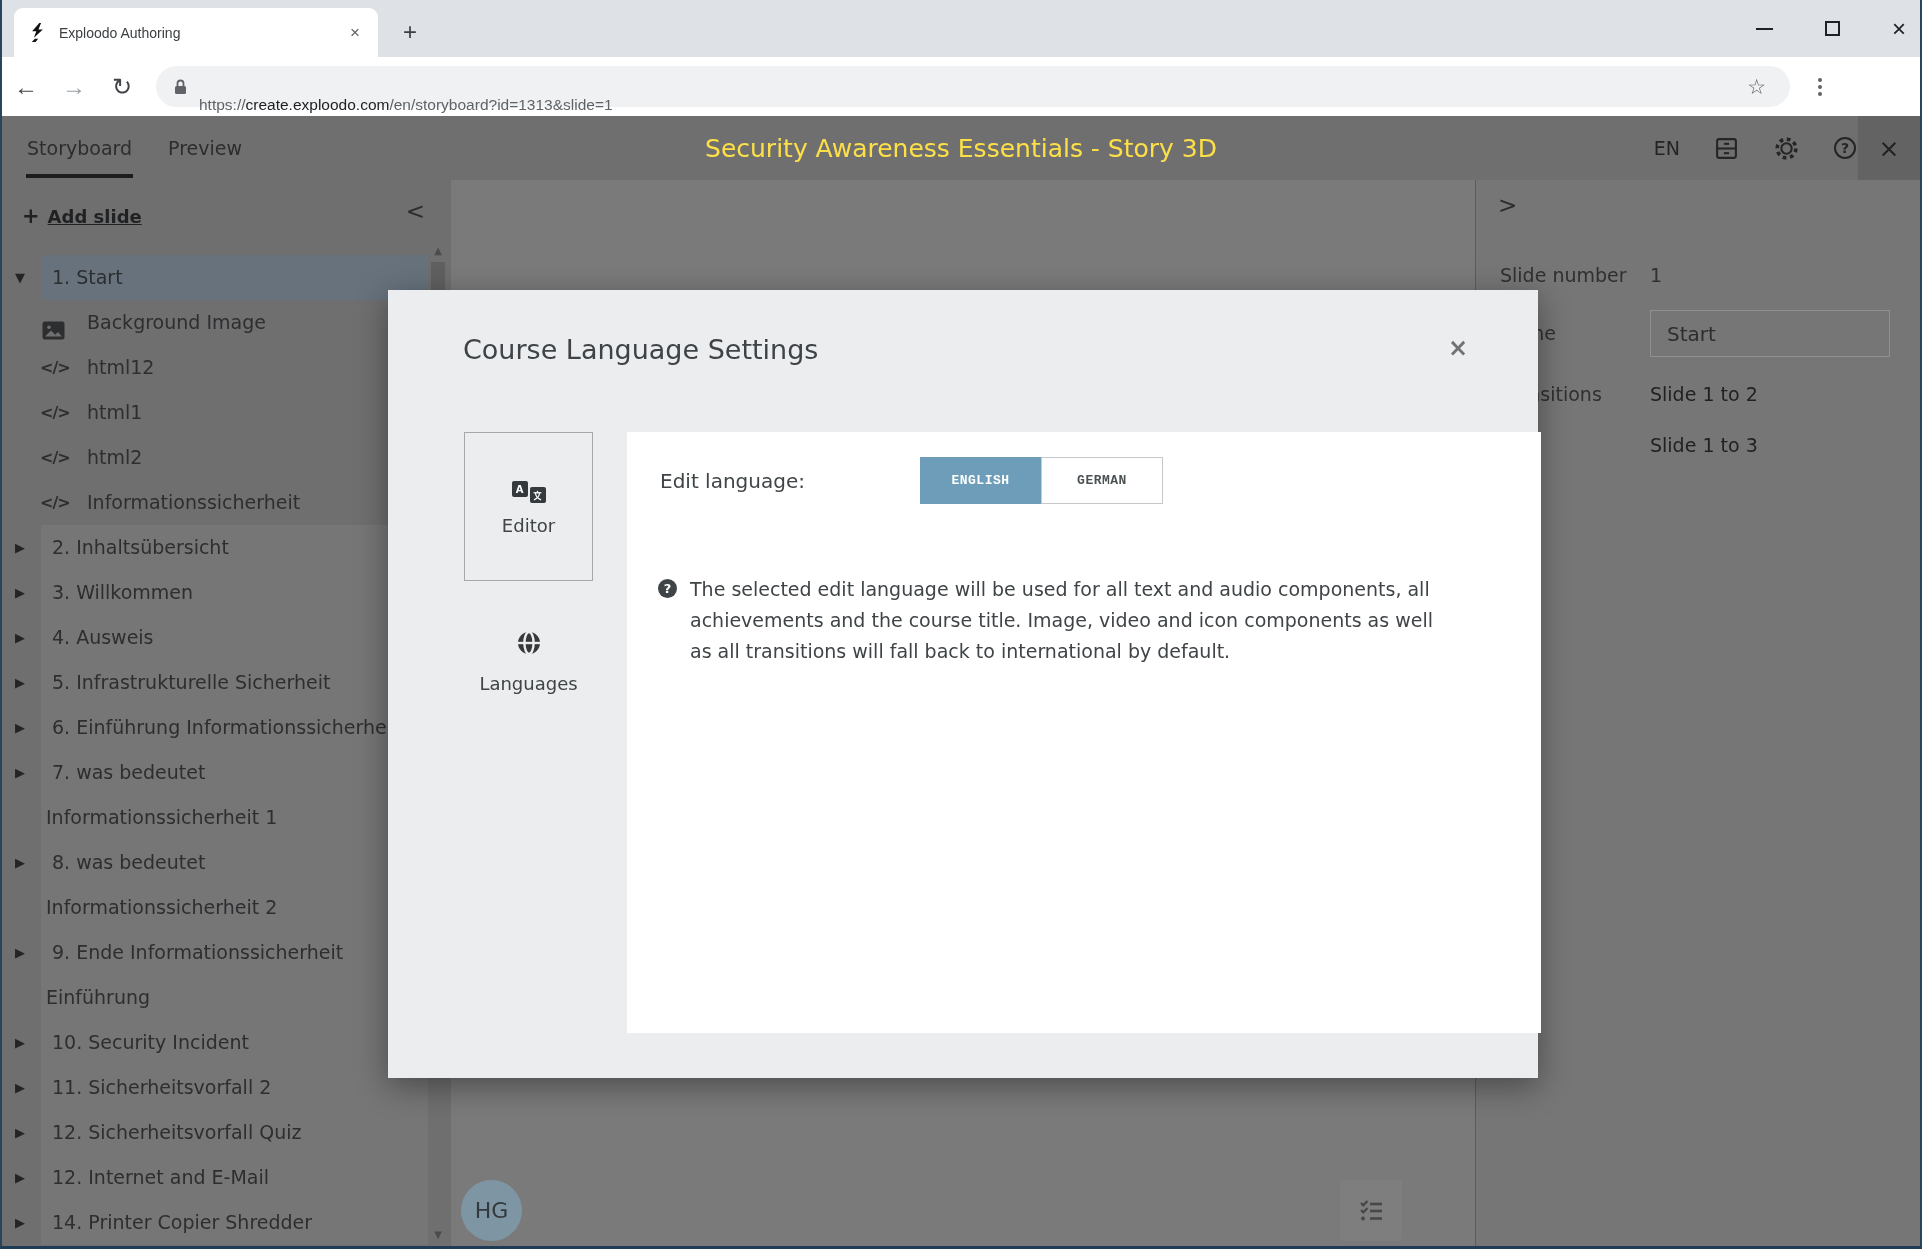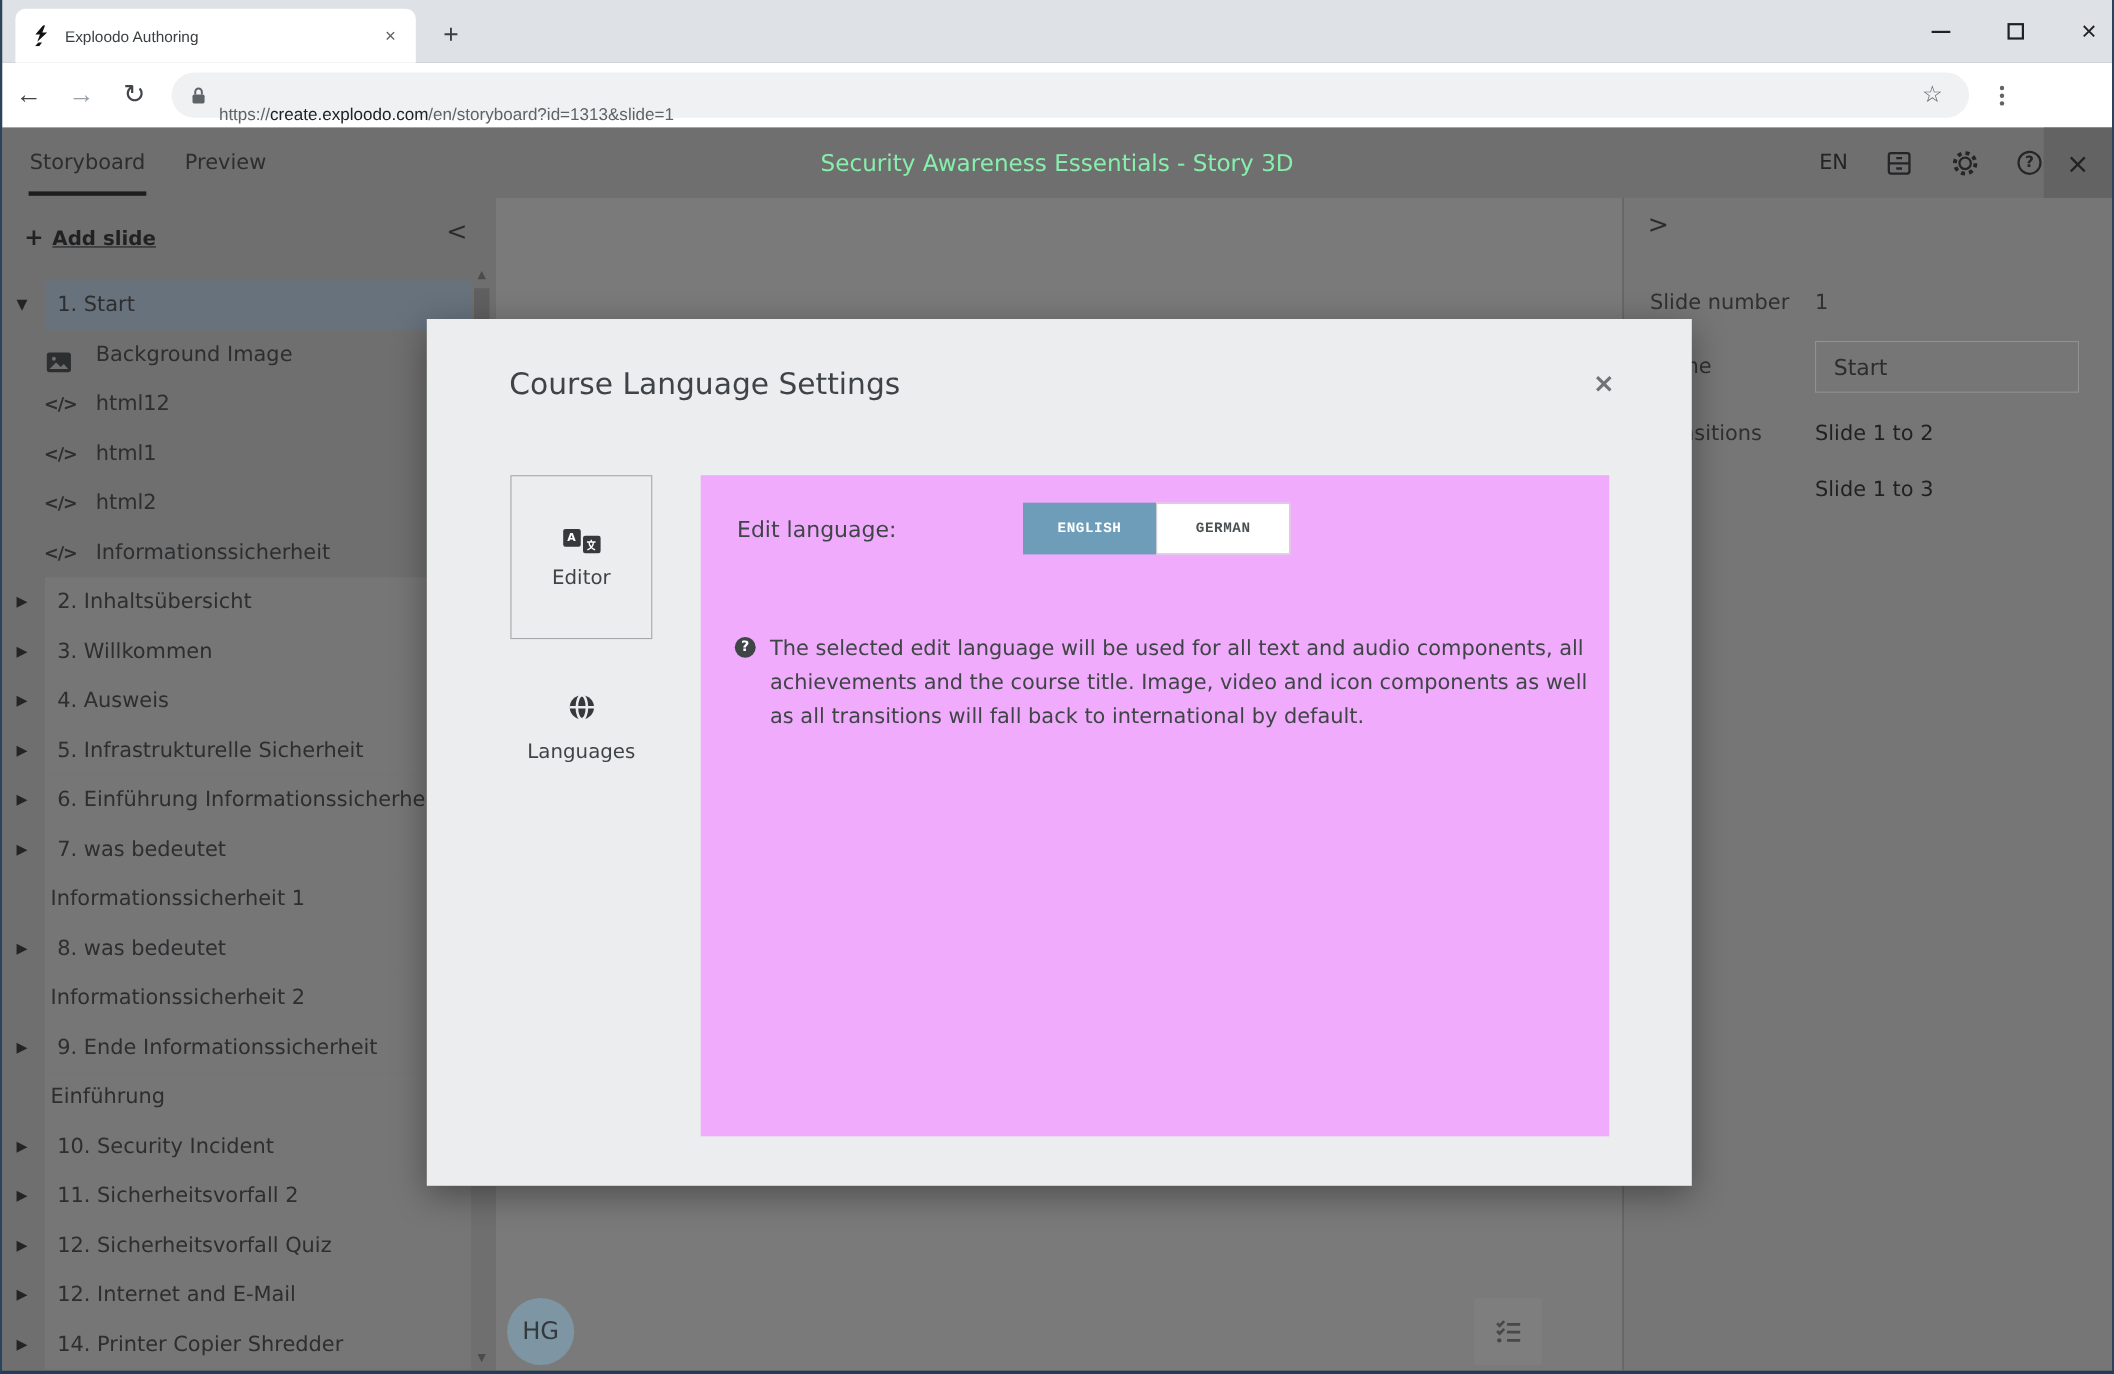--- a/index.html
+++ b/index.html
@@ -27,21 +27,21 @@
   .urltext { font-size:15.5px; color:#202124; white-space:nowrap; overflow:hidden;margin-top:36px; }
   .urltext .dim { color:#5f6368; }
   .star { font-size:21px; color:#5f6368; margin-left:auto; }
   .menu3 { display:flex; flex-direction:column; gap:3px; margin:0 0 0 28px; }
   .menu3 i { width:4px; height:4px; border-radius:50%; background:#5f6368; }
   
   .appheader { position:relative; height:64px; background:#706f70; display:flex; align-items:center; }
   .htabs { display:flex; gap:36px; margin-left:25px; height:100%; align-items:flex-start; }
   .htab { font-size:19px; color:#2b2d2e; position:relative; height:100%; display:flex; align-items:center; }
   .htab.active::after { content:""; position:absolute; left:-1px; right:-1px; bottom:2px; height:4px; background:#1d1d1d; }
-  .apptitle { position:absolute; left:0; right:0; text-align:center; font-size:21px; color:#86efac; pointer-events:none; }
+  .apptitle { position:absolute; left:0; right:0; text-align:center; font-size:25px; color:#fde047; pointer-events:none; }
   .hdr-right { position:absolute; right:64px; top:0; height:64px; display:flex; align-items:center; gap:34px; }
   .lang-en { font-size:19px; color:#222425; }
   .hicon { display:flex; align-items:center; }
   .helpc { width:22px; height:22px; border:2px solid #232526; border-radius:50%; color:#232526;
            font-size:14px; font-weight:700; text-align:center; line-height:19px; }
   .xblock { position:absolute; right:0; top:0; width:62px; height:64px; background:#646364;
             display:flex; align-items:center; justify-content:center; font-size:25px; color:#1f2122; }
   
   .main { position:absolute; top:180px; left:0; right:0; bottom:0; display:flex; }
   .sidebar { position:relative; width:449px; background:#706f70; flex:none; }
@@ -85,21 +85,21 @@
   .modal-title { position:absolute; left:75px; top:44px; font-size:27px; color:#3e4347; }
   .modal-close { position:absolute; right:70px; top:44px; font-size:24px; color:#6f7376; font-weight:700; }
   .mtabs { position:absolute; left:76px; top:142px; width:140px; text-align:center; color:#3f4447; }
   .editor-tab { width:129px; height:149px; border:1px solid #a3a8aa; padding-top:40px; }
   .mtab-label { margin-top:12px; font-size:18px; }
   .languages-tab { width:129px; margin-top:46px; padding-top:2px; }
   .transl { display:inline-flex; align-items:flex-end; gap:2px; height:30px; }
   .tsq { width:16px; height:16px; background:#35393c; border-radius:2px; color:#fff; font-size:10px; font-weight:700;
          display:flex; align-items:center; justify-content:center; }
   .tsq.first { margin-bottom:6px; }
-  .modal-panel { position:absolute; left:249px; top:142px; width:826px; height:601px; background:#f0abfc; }
+  .modal-panel { position:absolute; left:239px; top:142px; width:914px; height:601px; background:#ffffff; }
   .editrow { display:flex; align-items:center; margin:25px 0 0 33px; }
   .editlabel { flex:0 0 260px; font-size:20px; color:#3f4447; }
   .toggle { display:flex; }
   .tgl { height:47px; width:121px; font-size:13px; font-weight:700; letter-spacing:.5px;
          display:flex; align-items:center; justify-content:center; font-family:Liberation Mono, monospace; }
   .tgl.sel { background:#6d9db9; color:#fff; }
   .tgl.unsel { background:#fff; color:#4c5154; border:1px solid #c6c8c9; width:122px; }
   .info { display:flex; gap:13px; margin:70px 0 0 31px; width:786px; font-size:19px; line-height:1.62; color:#3f4447; }
   .qicon { flex:none; width:19px; height:19px; border-radius:50%; background:#3f4447; color:#fff;
            font-size:13px; font-weight:700; text-align:center; line-height:19px; margin-top:5px; }

